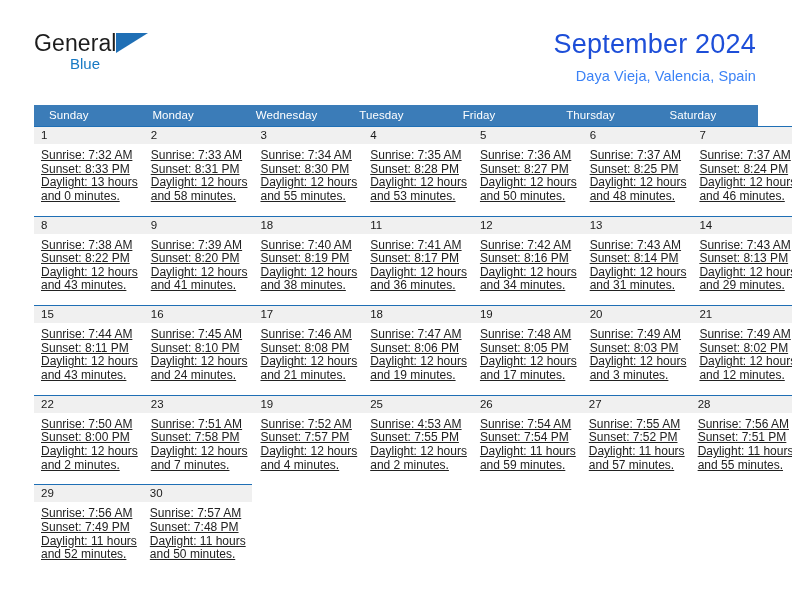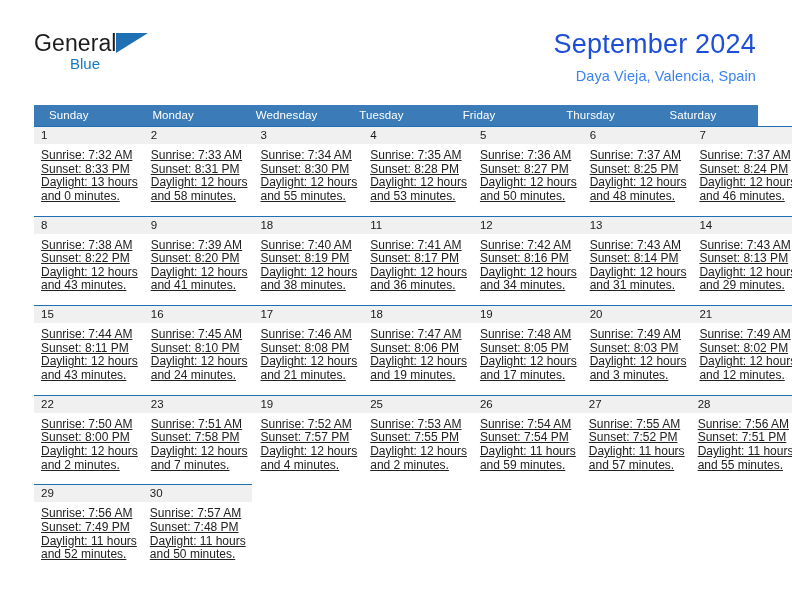--- a/index.html
+++ b/index.html
@@ -314,21 +314,21 @@
           <div class="cell filled">
             <div class="daynum-band">
               <span class="daynum">19</span>
             </div>
             <div class="details"><div>Sunrise: 7:52 AM</div><div>Sunset: 7:57 PM</div><div>Daylight: 12 hours</div><div>and 4 minutes.</div></div>
           </div>
           <div class="cell filled">
             <div class="daynum-band">
               <span class="daynum">25</span>
             </div>
-            <div class="details"><div>Sunrise: 7:53 AM</div><div>Sunset: 7:55 PM</div><div>Daylight: 12 hours</div><div>and 2 minutes.</div></div>
+            <div class="details"><div>Sunrise: 4:53 AM</div><div>Sunset: 7:55 PM</div><div>Daylight: 12 hours</div><div>and 2 minutes.</div></div>
           </div>
           <div class="cell filled">
             <div class="daynum-band">
               <span class="daynum">26</span>
             </div>
             <div class="details"><div>Sunrise: 7:54 AM</div><div>Sunset: 7:54 PM</div><div>Daylight: 11 hours</div><div>and 59 minutes.</div></div>
           </div>
           <div class="cell filled">
             <div class="daynum-band">
               <span class="daynum">27</span>

